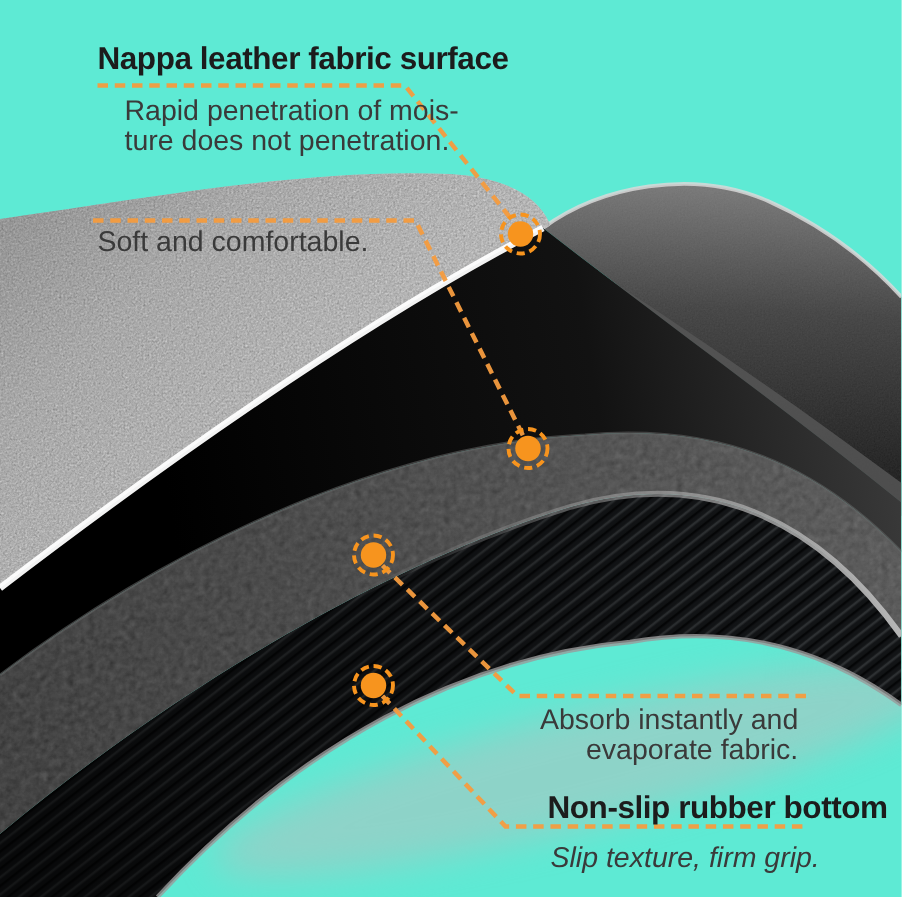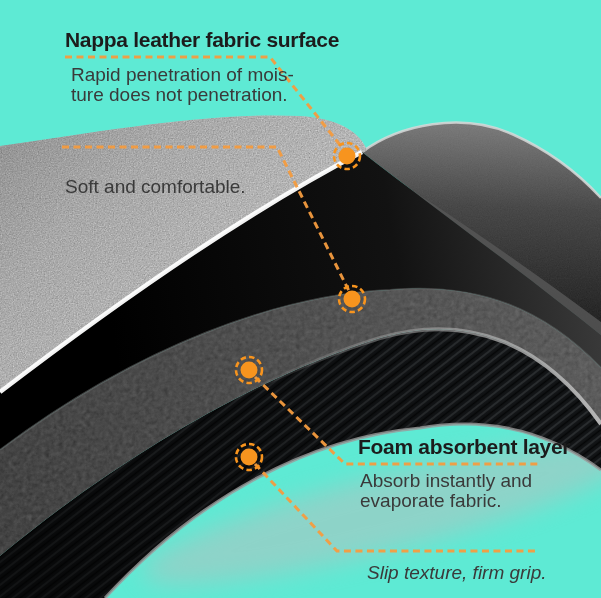--- a/index.html
+++ b/index.html
@@ -154,32 +154,32 @@
       <circle cx="249" cy="370" r="13" fill="none" stroke="#F7941E" stroke-width="2.6" stroke-dasharray="5.5 3.2"></circle>
       <circle cx="249" cy="370" r="8.5" fill="#F7941E"></circle>
     </g>
     <g>
       <circle cx="249" cy="457" r="13" fill="none" stroke="#F7941E" stroke-width="2.6" stroke-dasharray="5.5 3.2"></circle>
       <circle cx="249" cy="457" r="8.5" fill="#F7941E"></circle>
     </g>
   </svg>
 
   <div class="callout callout-title" style="left:65px;top:28px;">Nappa leather fabric surface</div>
-  <div class="callout callout-body" style="left:71px;top:65px;">
+  <div class="callout callout-body" style="left:83px;top:65px;">
     <div>Rapid penetration of mois-</div>
     <div>ture does not penetration.</div>
   </div>
 
-  <div class="callout callout-body" style="left:65px;top:152px;margin-top:25px;">
+  <div class="callout callout-body" style="left:65px;top:152px;">
     <div>Soft and comfortable.</div>
   </div>
 
-  <div class="callout callout-title" style="left:358px;top:435px;">Foam absorbent layer</div>
-  <div class="callout callout-body" style="left:360px;top:471px;">
+  <div class="callout callout-body" style="left:360px;top:471px;text-align:right;">
     <div>Absorb instantly and</div>
     <div>evaporate fabric.</div>
   </div>
 
+  <div class="callout callout-title" style="left:365px;top:527px;">Non-slip rubber bottom</div>
   <div class="callout callout-body" style="left:367px;top:563px;font-style:italic;">
     <div>Slip texture, firm grip.</div>
   </div>
 
 </div>
 
 </body></html>

